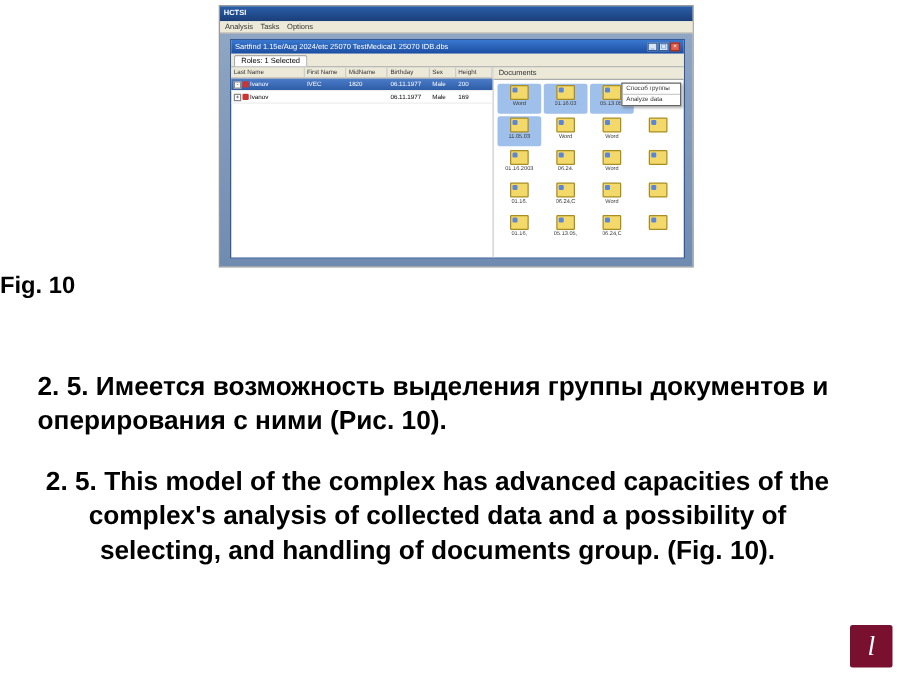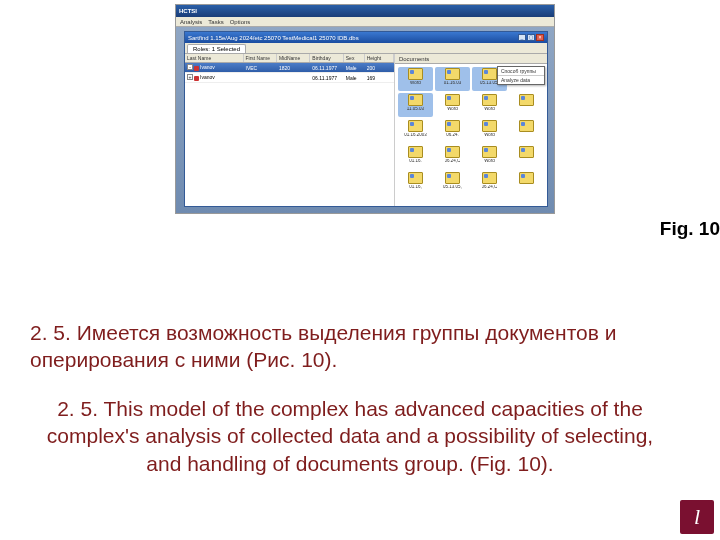--- a/index.html
+++ b/index.html
@@ -45,23 +45,23 @@
   .doc-grid { flex:1; padding:3px; display:grid; grid-template-columns:repeat(4,1fr); grid-auto-rows:24px; gap:2px; align-content:start; position:relative; }
   .doc { display:flex; flex-direction:column; align-items:center; justify-content:flex-start; font-size:4.5px; color:#333; text-align:center; padding-top:1px; border-radius:2px; }
   .doc.sel { background:#9fc0ea; }
   .doc .di { width:15px; height:12px; background:#f3d96a; border:1px solid #a98d20; border-radius:1px; position:relative; }
   .doc .di::before{ content:""; position:absolute; left:1px; top:1px; width:4px; height:4px; background:#5b86d8; border-radius:1px; }
   .doc .dl { line-height:1; margin-top:1px; max-width:100%; overflow:hidden; }
   .context { position:absolute; top:2px; right:2px; width:48px; background:#fff; border:1px solid #666; box-shadow:1px 1px 2px rgba(0,0,0,0.3); font-size:5px; z-index:10; }
   .context .ci { padding:1px 3px; color:#333; white-space:nowrap; }
   .context .hr { height:0; border-top:1px solid #ccc; }
 
-  .fig-label { position:absolute; top:218px; left:0; width:720px; text-align:right; font-size:19px; font-weight:bold; color:#000; }
-
-  .para { position:absolute; left:30px; right:50px; font-size:21px; font-weight:normal; line-height:1.3; color:#7f1d1d;margin-top:23px; }
+  .fig-label { position:absolute; top:218px; left:0; width:720px; text-align:left; font-size:19px; font-weight:bold; color:#000; }
+
+  .para { position:absolute; left:30px; right:50px; font-size:21px; font-weight:bold; line-height:1.3; color:#000000; }
   .p1 { top:296px; }
   .p2 { top:372px;text-align:center; }
 
   .corner-logo { position:absolute; right:6px; bottom:6px; width:34px; height:34px; background:#7a1030; border-radius:2px; display:flex; align-items:center; justify-content:center; }
   .corner-logo span { color:#fff; font-size:22px; font-style:italic; font-family: Georgia, serif; }
 </style>
 </head>
 <body>
 
 <div class="screenshot-area">

